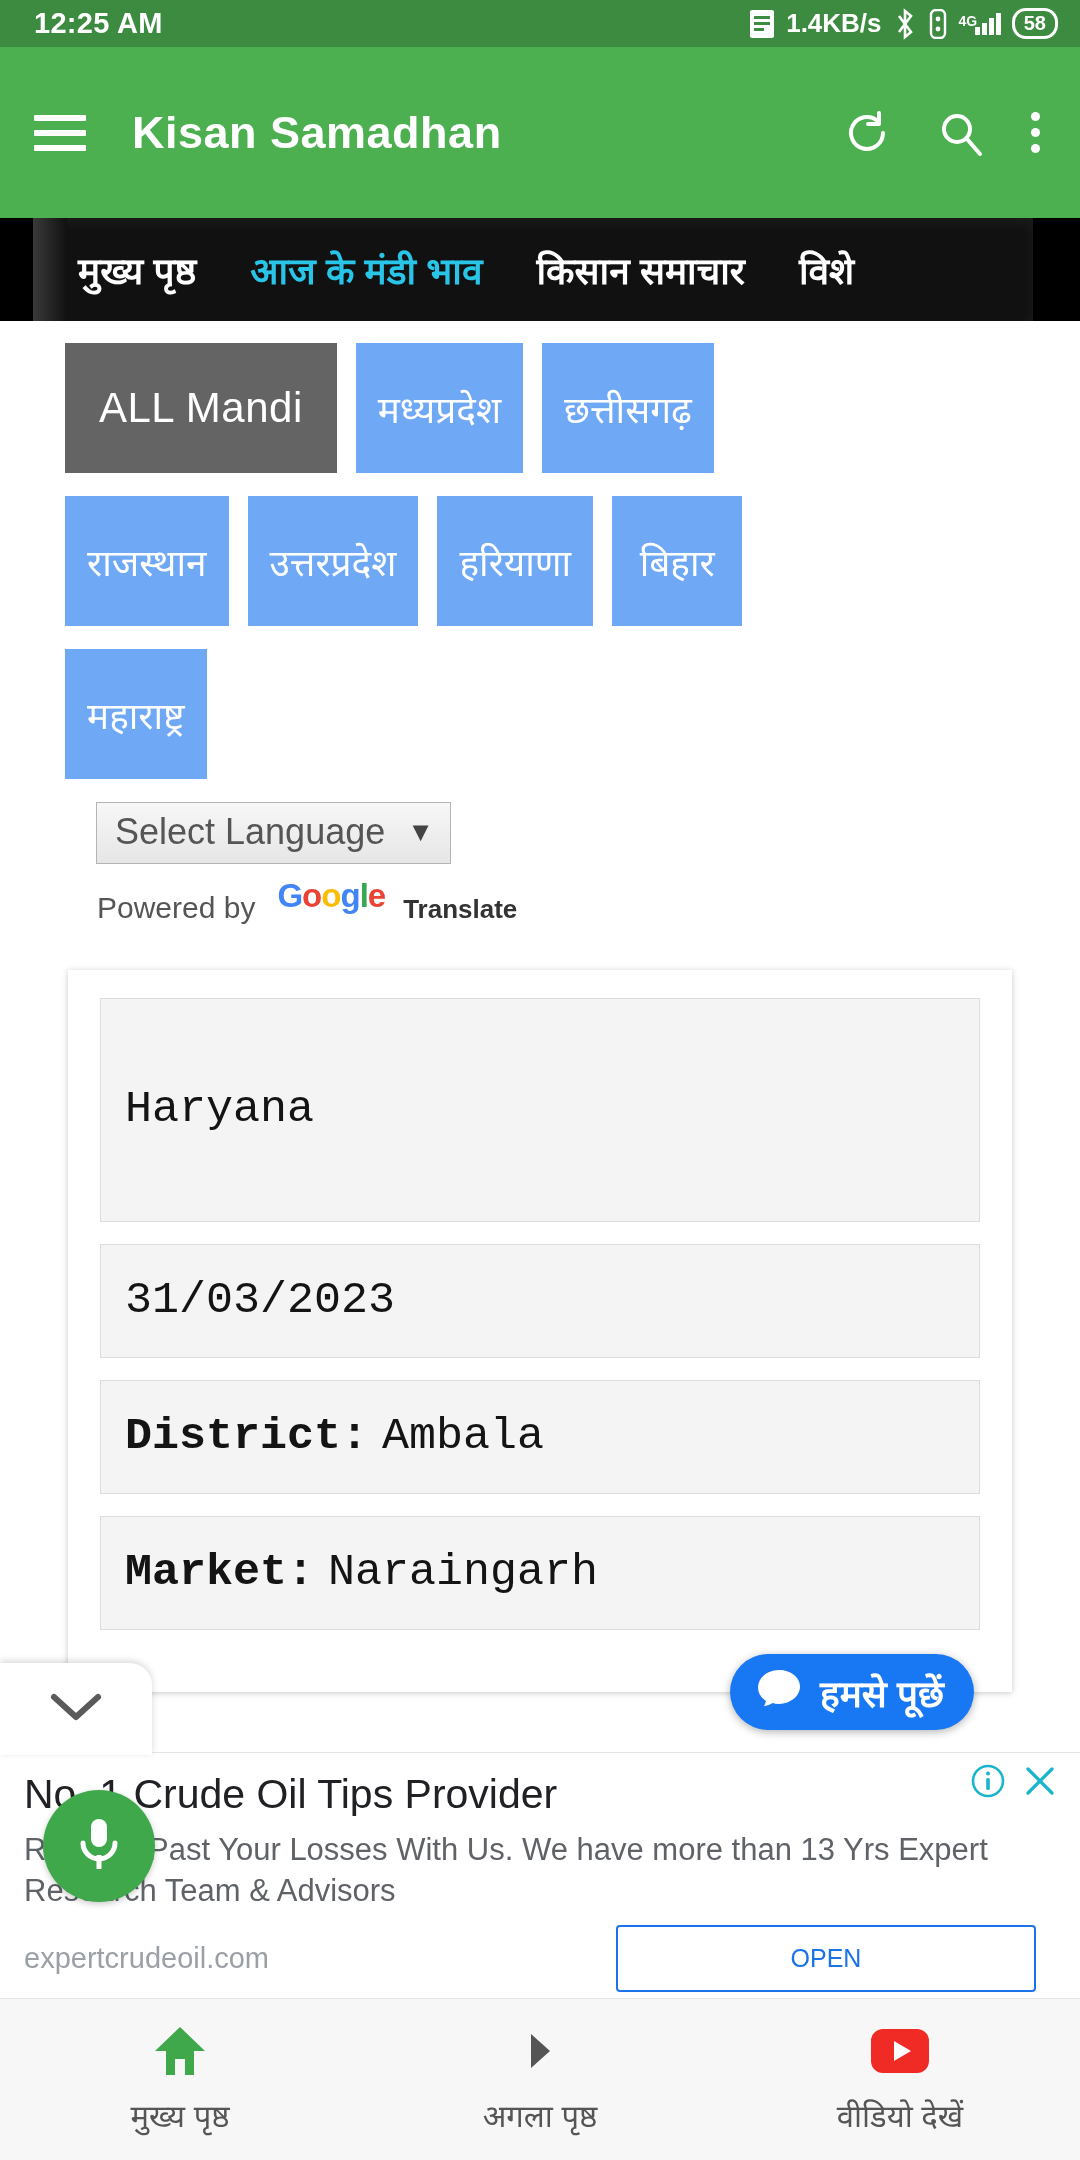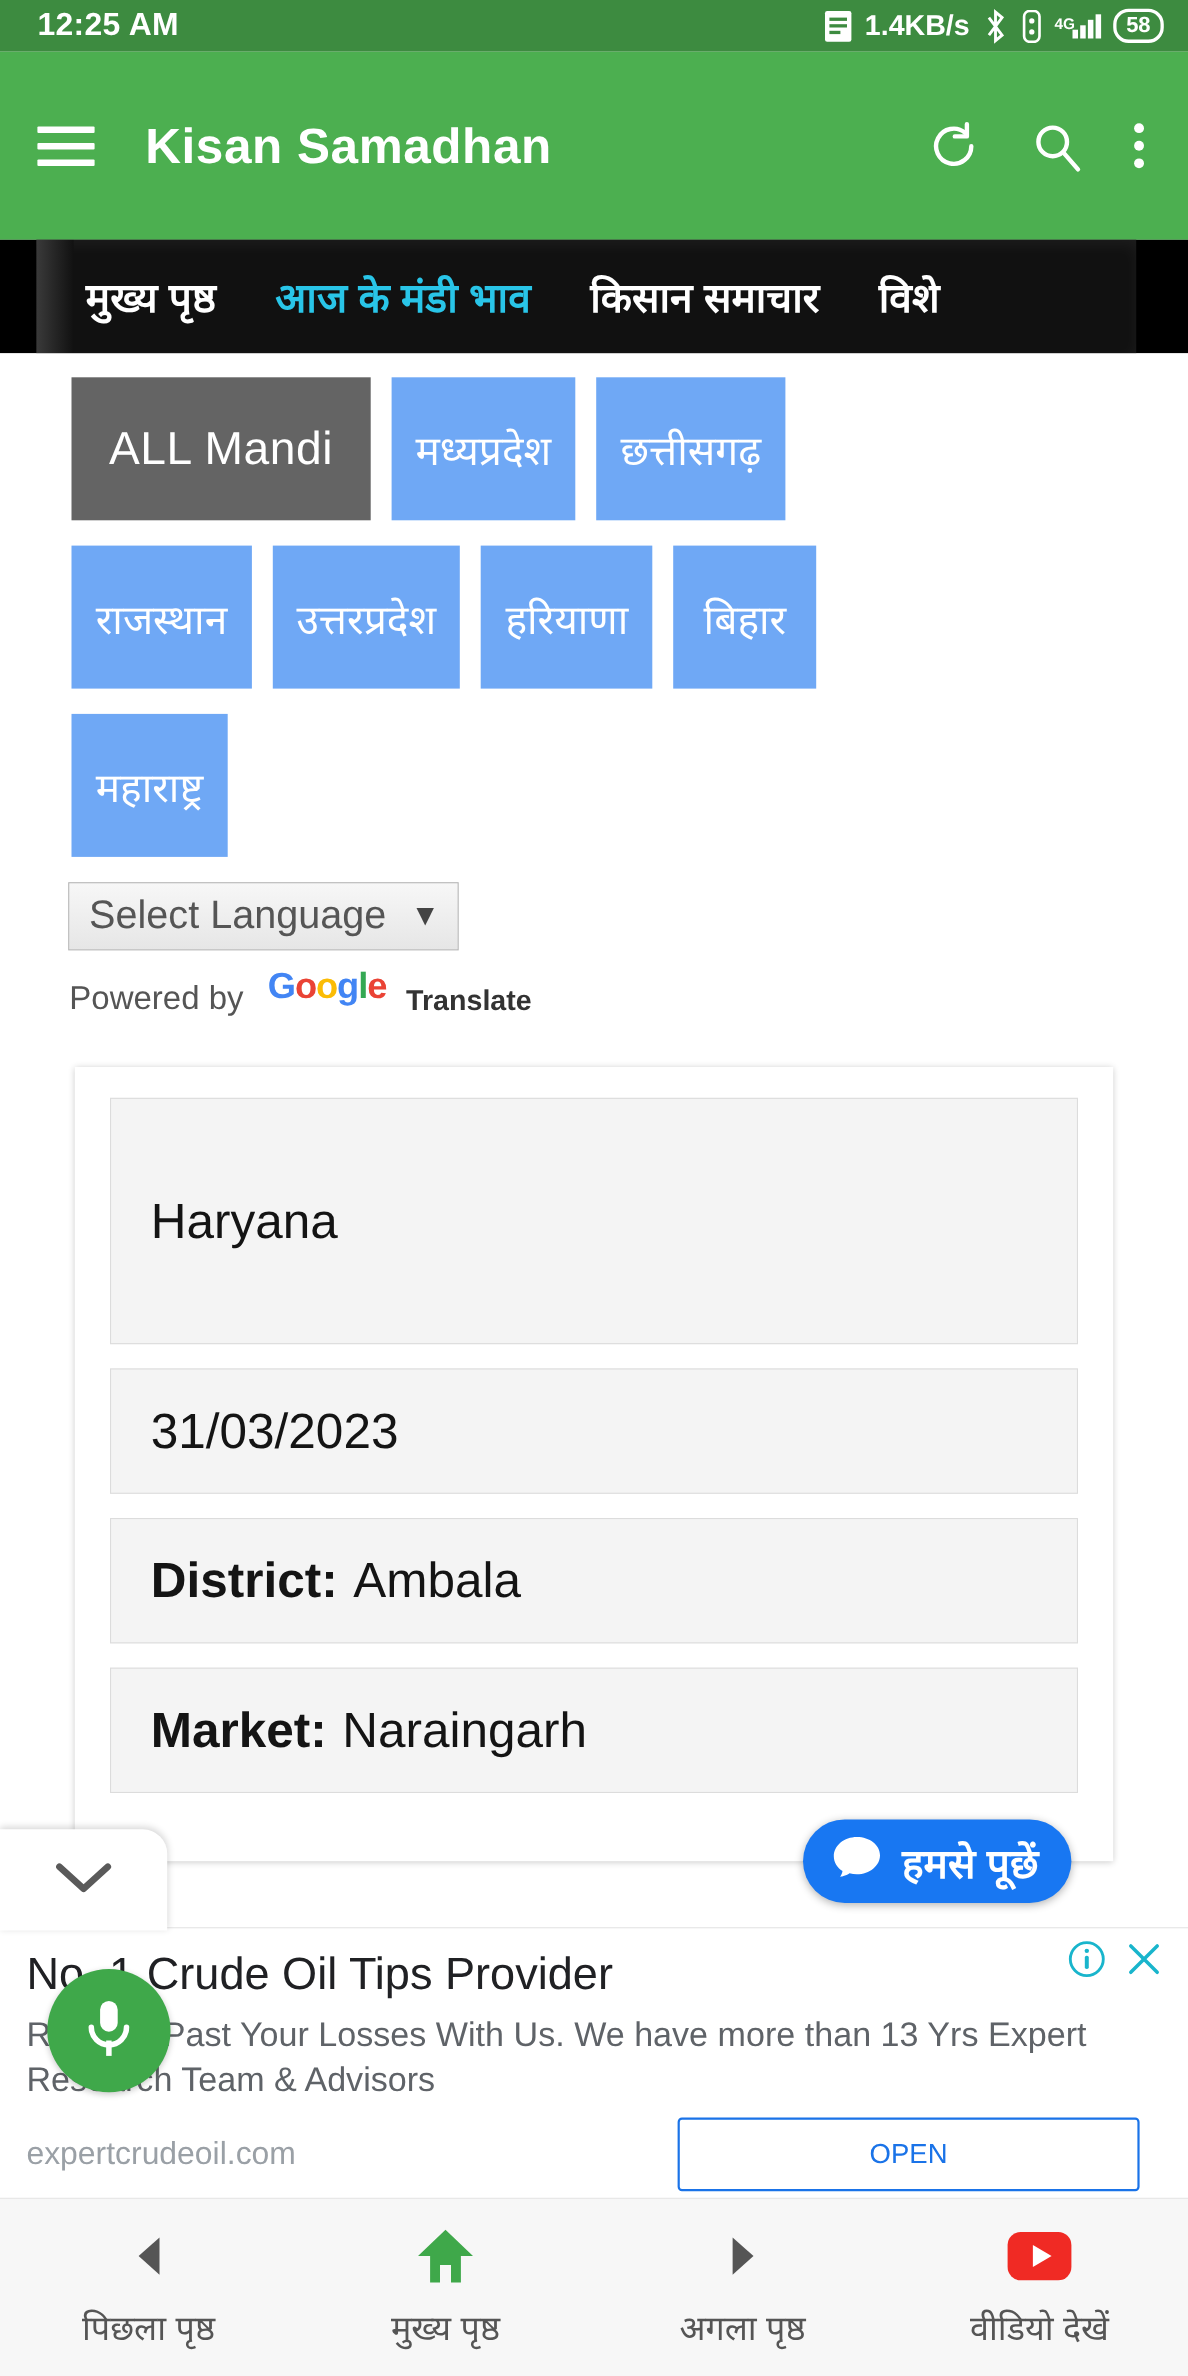--- a/index.html
+++ b/index.html
@@ -76,21 +76,21 @@
     background:#6fa8f5; color:#fff; font-size:37px;
     display:flex; align-items:center; justify-content:center;
     padding:0 22px; height:130px; min-width:130px;
     cursor:pointer; white-space:nowrap;
   }
   .state-btn.all{
     background:#646464; font-size:42px; padding:0 34px; letter-spacing:.5px;
   }
 
   
-  .lang-area{ padding-left:62px; margin-top:20px; }
+  .lang-area{ padding-left:96px; margin-top:20px; }
   .lang-select{
     display:inline-flex; align-items:center; justify-content:space-between;
     background:linear-gradient(#f7f7f7,#e6e6e6);
     border:1px solid #b4b4b4; color:#555;
     font-size:36px; padding:8px 16px 10px 18px; min-width:330px;
     cursor:pointer;
   }
   .lang-select .caret{ margin-left:22px; font-size:27px; color:#444; }
 
   .powered{
@@ -108,23 +108,23 @@
   .tword{ font-weight:700; color:#333; font-size:26px; }
 
   
   .card{
     margin:45px 68px 0 68px; background:#fff;
     box-shadow:0 1px 6px rgba(0,0,0,.22);
     padding:28px 32px 40px 32px;
   }
   .field{
     border:1px solid #dcdcdc; background:#f4f4f4;
-    margin-bottom:22px; padding:0 36px;
+    margin-bottom:22px; padding:0 24px;
     display:flex; align-items:center;
-    font-size:45px; color:#141414;
+    font-size:45px; color:#141414;font-family:Liberation Mono, monospace;
   }
   .field.tall{ height:224px; }
   .field.norm{ height:114px; }
   .field b{ font-weight:700; margin-right:14px; }
 
   
   .chat-fab{
     position:absolute; left:730px; top:1654px;
     background:#1877f2; color:#fff; border-radius:52px;
     height:76px; display:flex; align-items:center; gap:18px;
@@ -357,26 +357,20 @@
       <rect x="20" y="6" width="16" height="28" rx="8" fill="#fff"></rect>
       <path d="M12 30a16 16 0 0 0 32 0" stroke="#fff" stroke-width="5" fill="none" stroke-linecap="round"></path>
       <rect x="25.5" y="42" width="5" height="14" fill="#fff"></rect>
     </svg>
   </span>
 </div>
 
 <div class="bottom-nav">
   <div class="nav-item">
     <span class="nav-ic">
-        <span class="tri-l"></span>
-      </span>
-    <span class="nav-label">पिछला पृष्ठ</span>
-  </div>
-  <div class="nav-item">
-    <span class="nav-ic">
       <svg width="54" height="52" viewBox="0 0 54 52">
           <path d="M27 2L52 26h-11v24h-9V34h-10v16h-9V26H2z" fill="#3fa84a"></path>
         </svg>
     </span>
     <span class="nav-label">मुख्य पृष्ठ</span>
   </div>
   <div class="nav-item">
     <span class="nav-ic">
         <span class="tri-r"></span>
       </span>

